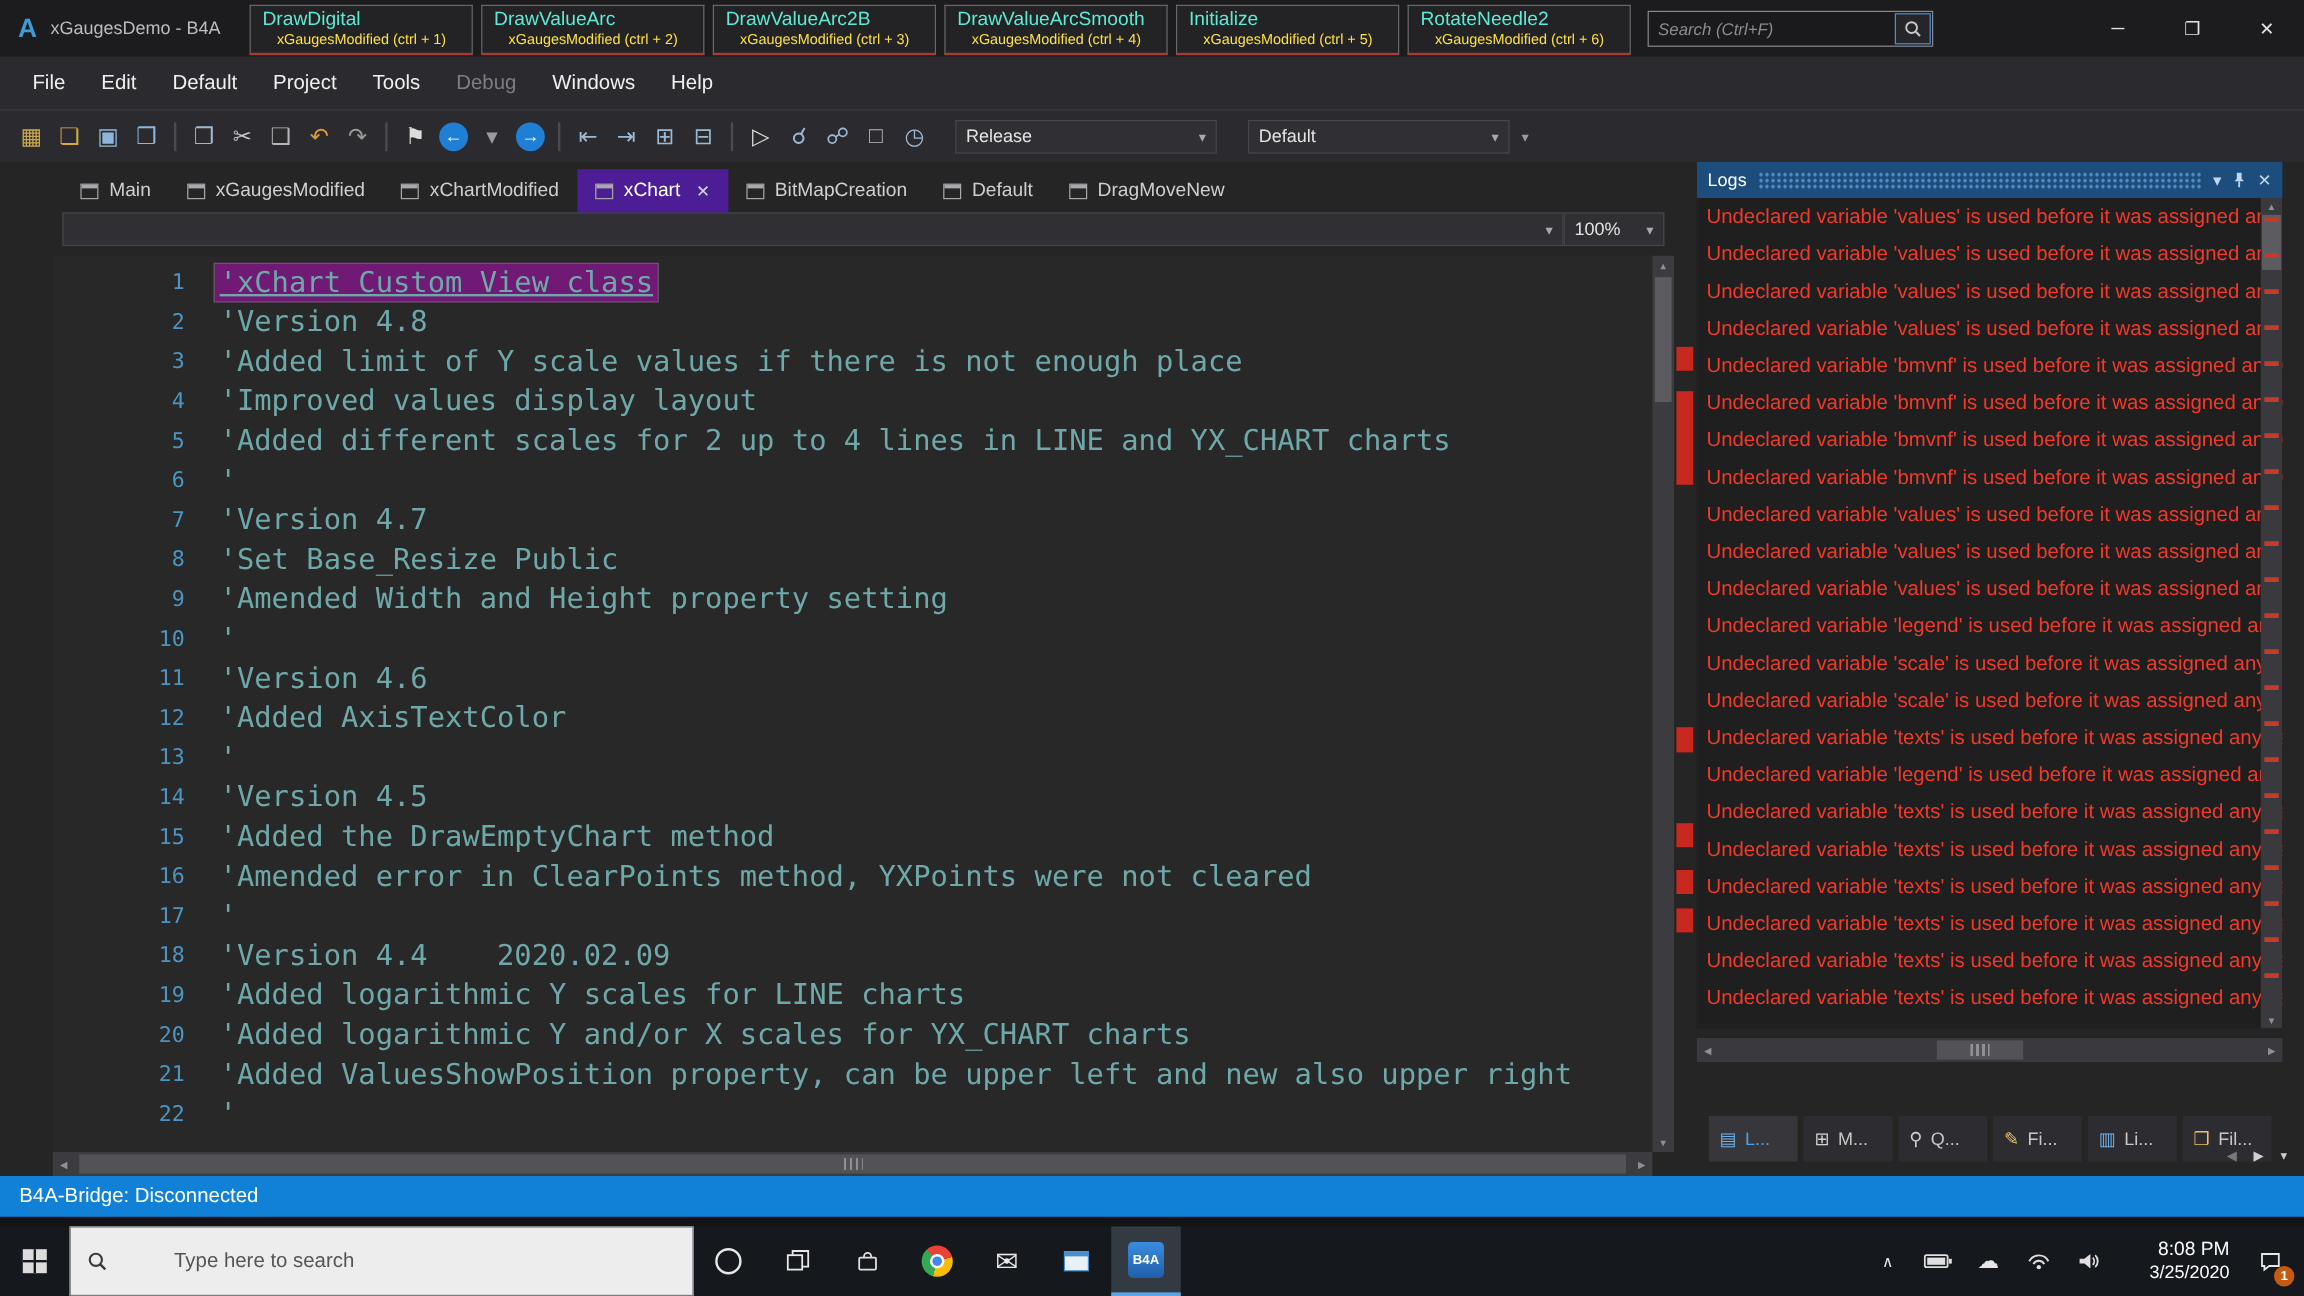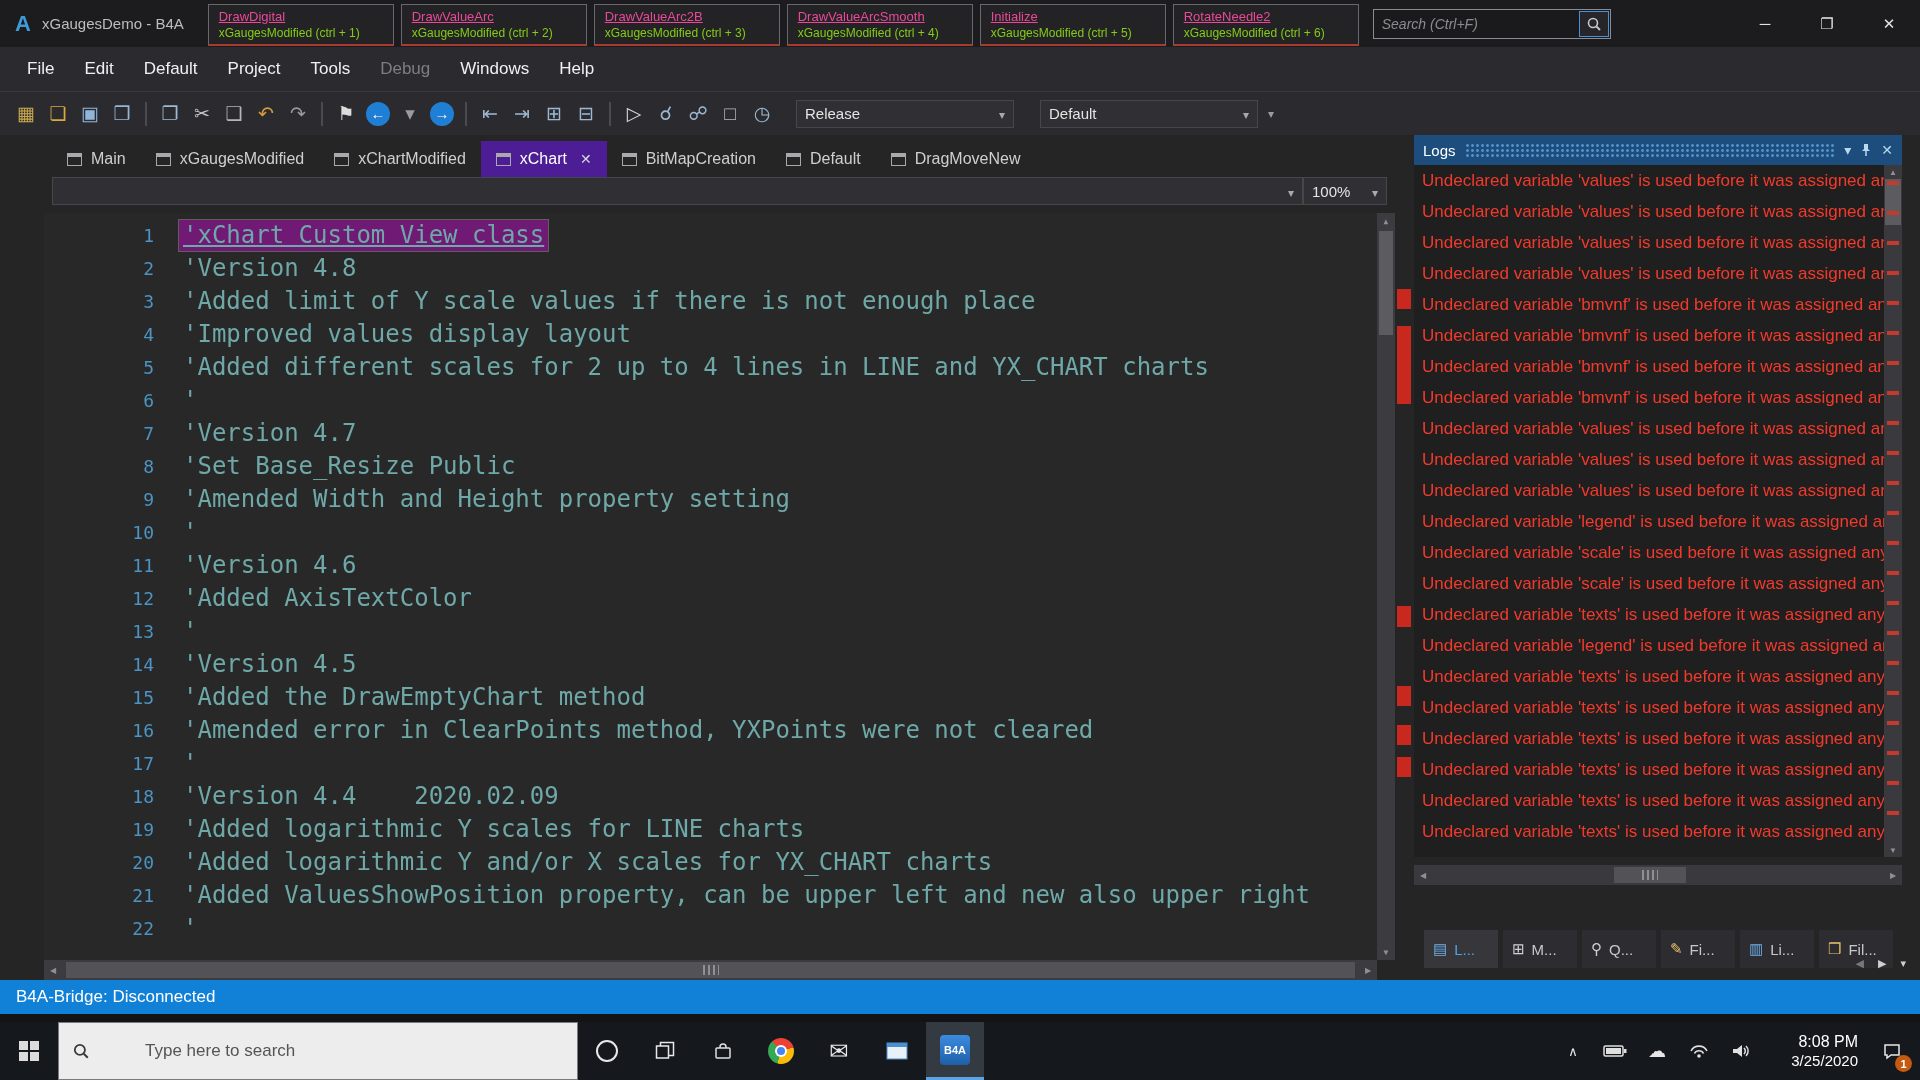--- a/index.html
+++ b/index.html
@@ -9,22 +9,22 @@
 
   
   .titlebar { position:absolute; top:0; left:0; right:0; height:47px; background:#1c1c1f;
               display:flex; align-items:center; }
   .app-logo { width:26px; height:26px; margin-left:10px; color:#3f9bd8; font-weight:bold;
               font-size:22px; display:flex; align-items:center; justify-content:center; }
   .app-title { color:#bdbdbd; font-size:15px; margin-left:6px; margin-right:24px; white-space:nowrap; }
   .quick-tabs { display:flex; gap:7px; align-items:stretch; height:42px; margin-top:3px; }
   .quick-tab { min-width:186px; background:#232326; border:1px solid #67676d; border-bottom:2px solid #a83a32;
                padding:3px 10px 2px 10px; display:flex; flex-direction:column; justify-content:flex-start; }
-  .quick-tab .qt-title { color:#ec4899; font-size:13px; line-height:18px; white-space:nowrap;text-decoration:underline; }
-  .quick-tab .qt-sub { color:#84cc16; font-size:12px; line-height:14px; white-space:nowrap; }
+  .quick-tab .qt-title { color:#5eead4; font-size:16px; line-height:18px; white-space:nowrap; }
+  .quick-tab .qt-sub { color:#fde047; font-size:12px; line-height:14px; white-space:nowrap;margin-left:12px; }
   .title-search { margin-left:14px; width:238px; height:30px; background:#1a1a1c; border:1px solid #8a8a8f;
                   display:flex; align-items:center; }
   .title-search input { flex:1; height:100%; background:transparent; border:none; outline:none;
                         color:#cfcfcf; font-size:14px; padding:0 8px; font-style:italic;
                         font-family:"Liberation Sans", sans-serif; }
   .title-search input::placeholder { color:#8b8b90; font-style:italic; }
   .search-btn { width:30px; height:26px; margin-right:1px; border:1px solid #4a90d9; background:#26262a;
                 display:flex; align-items:center; justify-content:center; }
   .win-controls { margin-left:auto; display:flex; height:100%; }
   .win-btn { width:62px; height:100%; display:flex; align-items:center; justify-content:center;

